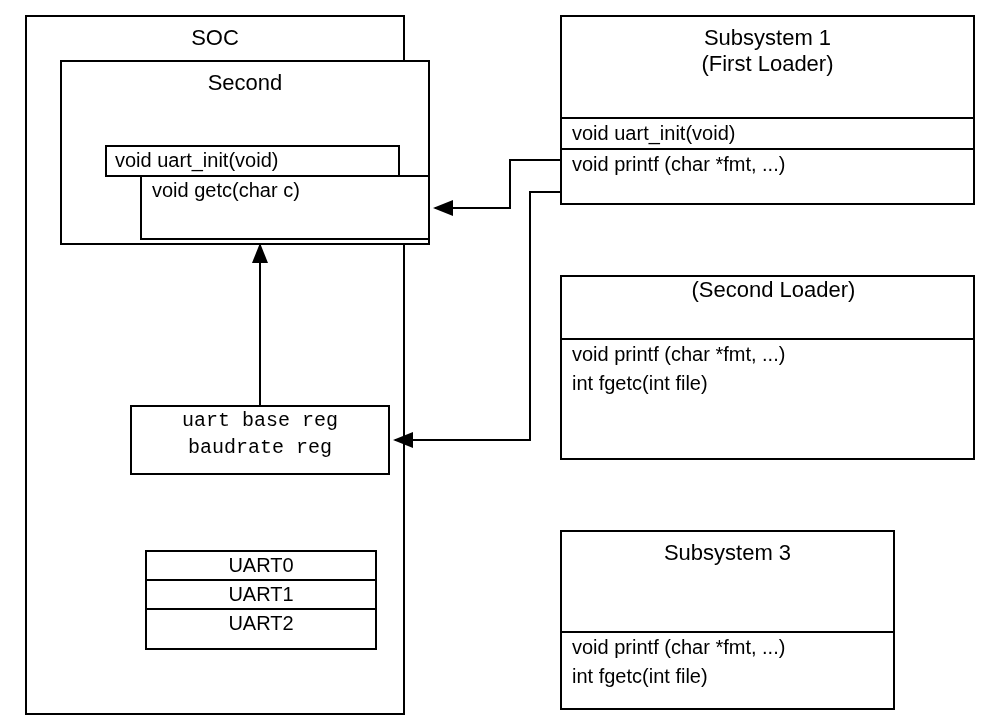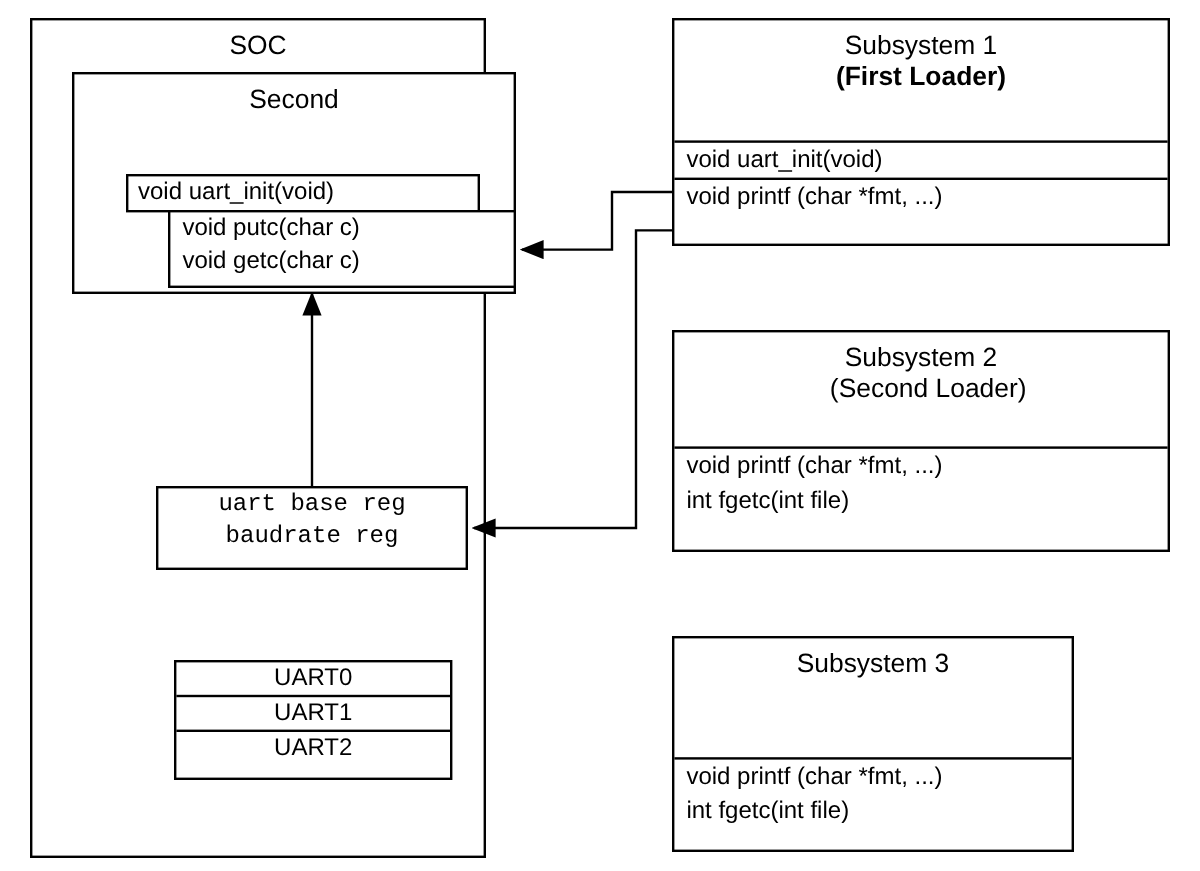--- a/index.html
+++ b/index.html
@@ -131,44 +131,42 @@
 
   <div class="box bootrom-box">
     <div class="title">Second</div>
   </div>
 
   <div class="uart-init-box">
     <span>void uart_init(void)</span>
   </div>
 
   <div class="putc-getc-box">
-    <div class="text-line">void putc(char c)</div>
     <div class="text-line">void getc(char c)</div>
   </div>
 
   <div class="regs-box">
     <div class="text-line cell-centered">uart base reg</div>
     <div class="text-line cell-centered">baudrate reg</div>
   </div>
 
   <div class="uarts-box">
     <div class="text-line cell-centered" style="border-bottom:2px solid black;">UART0</div>
     <div class="text-line cell-centered" style="border-bottom:2px solid black;">UART1</div>
     <div class="text-line cell-centered">UART2</div>
   </div>
 
   <div class="box subsystem1-box">
     <div class="title" style="padding-bottom:0;">Subsystem 1</div>
-    <div class="title" style="padding-top:0; padding-bottom:40px;font-weight:bold;">(First Loader)</div>
+    <div class="title" style="padding-top:0; padding-bottom:40px;">(First Loader)</div>
     <div class="cell">void uart_init(void)</div>
     <div class="cell">void printf (char *fmt, ...)</div>
   </div>
 
   <div class="box subsystem2-box">
-    <div class="title" style="padding-bottom:0;">Subsystem 2</div>
     <div class="title" style="padding-top:0; padding-bottom:35px;padding-left:12px;">(Second Loader)</div>
     <div class="cell">void printf (char *fmt, ...)</div>
     <div class="cell" style="border-top:none;">int fgetc(int file)</div>
   </div>
 
   <div class="box subsystem3-box">
     <div class="title" style="padding-bottom:65px;">Subsystem 3</div>
     <div class="cell">void printf (char *fmt, ...)</div>
     <div class="cell" style="border-top:none;">int fgetc(int file)</div>
   </div>

